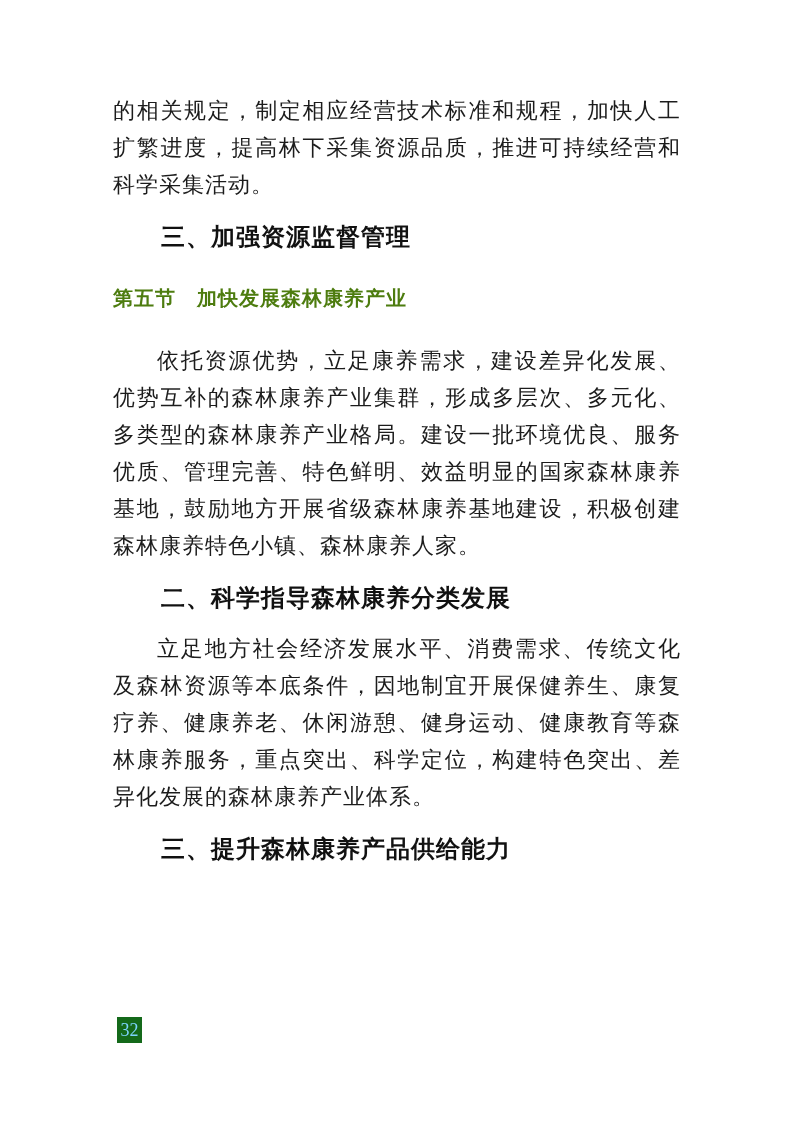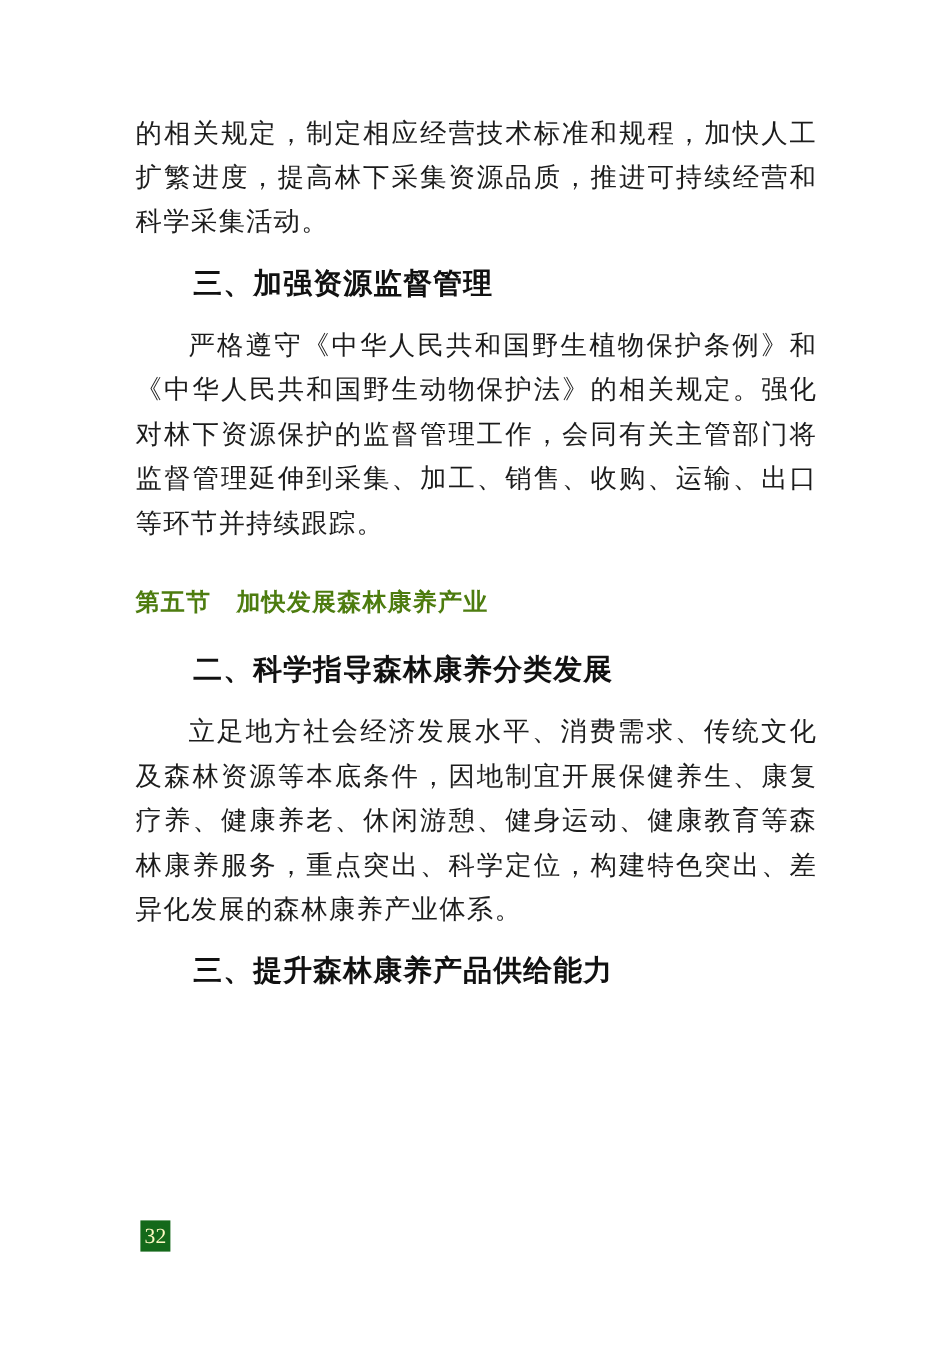--- a/index.html
+++ b/index.html
@@ -55,42 +55,42 @@
     text-indent: 0;
     letter-spacing: 1px;
   }
   .page-badge {
     position: absolute;
     left: 117px;
     top: 1017px;
     width: 25px;
     height: 26px;
     background: #14691a;
-    color: #fef9c3;
+    color: #7dd3fc;
     font-family: "Liberation Serif", "DejaVu Serif", serif;
     font-size: 18px;
     line-height: 26px;
     text-align: center;
   }
 </style>
 </head>
 <body>
 
 <div class="page">
   <div class="content">
 
     <p class="para no-indent">的相关规定，制定相应经营技术标准和规程，加快人工扩繁进度，提高林下采集资源品质，推进可持续经营和科学采集活动。</p>
 
     <h3 class="heading">三、加强资源监督管理</h3>
 
-    <p class="para">严格遵守《中华人民共和国野生植物保护条例》和《中华人民共和国野生动物保护法》的相关规定。强化对林下资源保护的监督管理工作，会同有关主管部门将监督管理延伸到采集、加工、销售、收购、运输、出口等环节并持续跟踪。</p>
 
     <h2 class="section-title">第五节　加快发展森林康养产业</h2>
 
 
+    <p class="para">依托资源优势，立足康养需求，建设差异化发展、优势互补的森林康养产业集群，形成多层次、多元化、多类型的森林康养产业格局。建设一批环境优良、服务优质、管理完善、特色鲜明、效益明显的国家森林康养基地，鼓励地方开展省级森林康养基地建设，积极创建森林康养特色小镇、森林康养人家。</p>
 
     <h3 class="heading">二、科学指导森林康养分类发展</h3>
 
     <p class="para">立足地方社会经济发展水平、消费需求、传统文化及森林资源等本底条件，因地制宜开展保健养生、康复疗养、健康养老、休闲游憩、健身运动、健康教育等森林康养服务，重点突出、科学定位，构建特色突出、差异化发展的森林康养产业体系。</p>
 
     <h3 class="heading">三、提升森林康养产品供给能力</h3>
 
   </div>
 
   <div class="page-badge">32</div>

